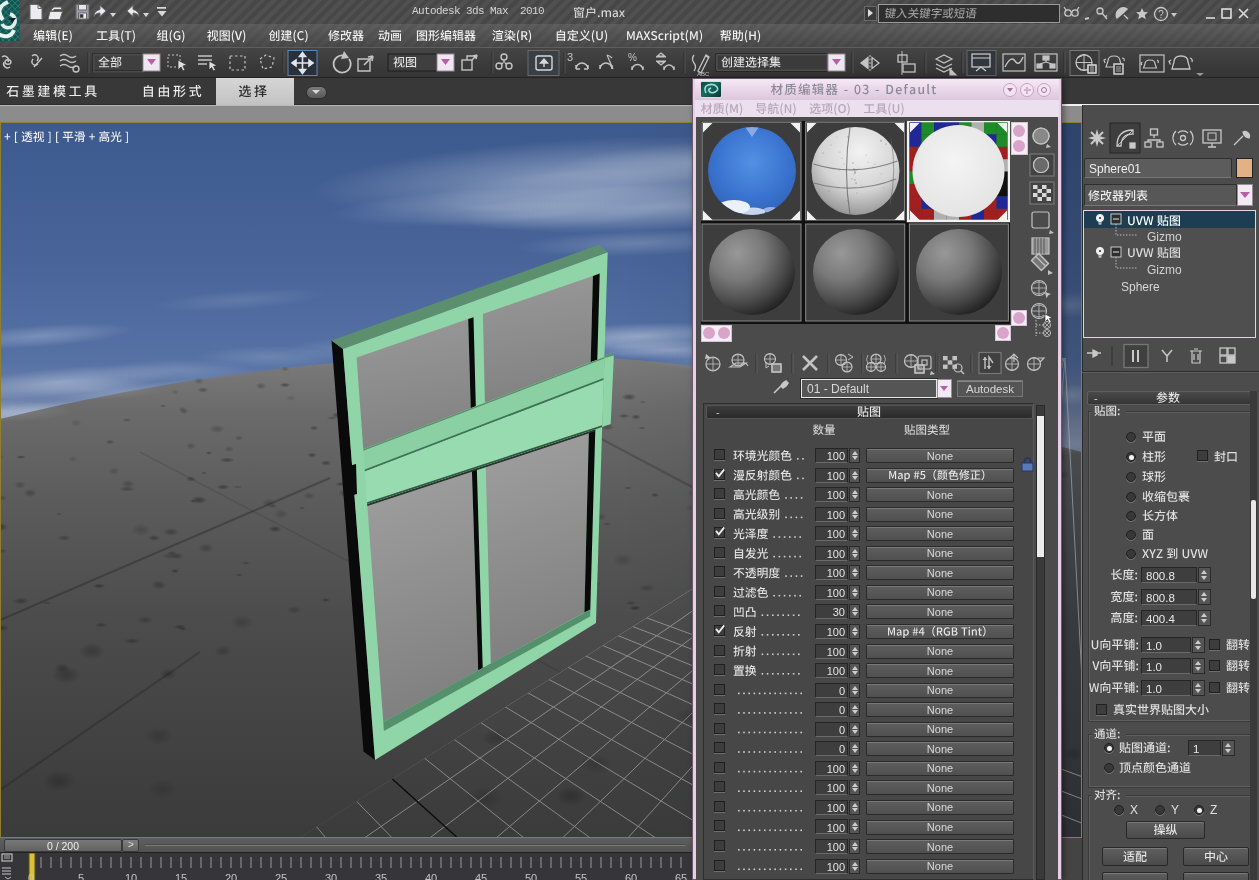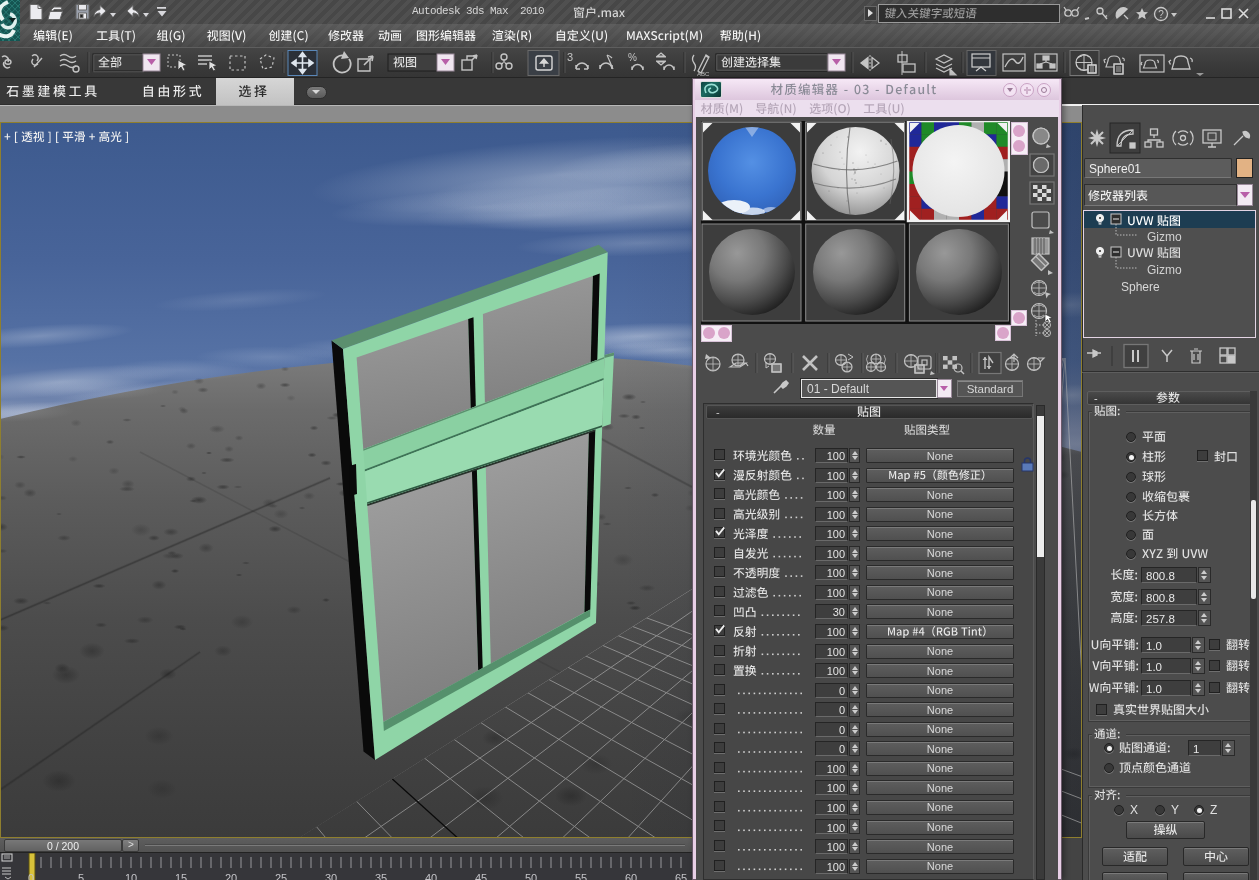--- a/index.html
+++ b/index.html
@@ -768,21 +768,21 @@
 <div class="t" style="left:1146px;top:571px;font-size:11.5px;color:#e8e8e8">800.8</div>
 <div class="abs" style="left:1141px;top:589px;width:56px;height:16px;background:#3e3e3e;border:1px solid #252525;border-bottom-color:#6a6a6a"></div>
 <div class="abs" style="left:1198px;top:589px;width:13px;height:16px;background:#555;border:1px solid #2a2a2a"></div>
 <div class="abs" style="left:1201px;top:592px;width:0;height:0;border-left:3.5px solid transparent;border-right:3.5px solid transparent;border-bottom:4px solid #ccc"></div>
 <div class="abs" style="left:1201px;top:598px;width:0;height:0;border-left:3.5px solid transparent;border-right:3.5px solid transparent;border-top:4px solid #ccc"></div>
 <div class="t" style="left:1146px;top:593px;font-size:11.5px;color:#e8e8e8">800.8</div>
 <div class="abs" style="left:1141px;top:610px;width:56px;height:16px;background:#3e3e3e;border:1px solid #252525;border-bottom-color:#6a6a6a"></div>
 <div class="abs" style="left:1198px;top:610px;width:13px;height:16px;background:#555;border:1px solid #2a2a2a"></div>
 <div class="abs" style="left:1201px;top:613px;width:0;height:0;border-left:3.5px solid transparent;border-right:3.5px solid transparent;border-bottom:4px solid #ccc"></div>
 <div class="abs" style="left:1201px;top:619px;width:0;height:0;border-left:3.5px solid transparent;border-right:3.5px solid transparent;border-top:4px solid #ccc"></div>
-<div class="t" style="left:1146px;top:614px;font-size:11.5px;color:#e8e8e8">257.8</div>
+<div class="t" style="left:1146px;top:614px;font-size:11.5px;color:#e8e8e8">400.4</div>
 <div class="abs" style="left:1141px;top:637px;width:50px;height:16px;background:#3e3e3e;border:1px solid #252525;border-bottom-color:#6a6a6a"></div>
 <div class="abs" style="left:1192px;top:637px;width:13px;height:16px;background:#555;border:1px solid #2a2a2a"></div>
 <div class="abs" style="left:1195px;top:640px;width:0;height:0;border-left:3.5px solid transparent;border-right:3.5px solid transparent;border-bottom:4px solid #ccc"></div>
 <div class="abs" style="left:1195px;top:646px;width:0;height:0;border-left:3.5px solid transparent;border-right:3.5px solid transparent;border-top:4px solid #ccc"></div>
 <div class="t" style="left:1146px;top:641px;font-size:11.5px;color:#e8e8e8">1.0</div>
 <div class="abs" style="left:1209px;top:639px;width:11px;height:11px;background:#3d3d3d;border:1px solid #202020;box-shadow:0 1px 0 #6e6e6e"></div>
 <div class="abs" style="left:1141px;top:658px;width:50px;height:16px;background:#3e3e3e;border:1px solid #252525;border-bottom-color:#6a6a6a"></div>
 <div class="abs" style="left:1192px;top:658px;width:13px;height:16px;background:#555;border:1px solid #2a2a2a"></div>
 <div class="abs" style="left:1195px;top:661px;width:0;height:0;border-left:3.5px solid transparent;border-right:3.5px solid transparent;border-bottom:4px solid #ccc"></div>
 <div class="abs" style="left:1195px;top:667px;width:0;height:0;border-left:3.5px solid transparent;border-right:3.5px solid transparent;border-top:4px solid #ccc"></div>
@@ -1136,21 +1136,21 @@
     </g>
   </svg>
 <svg class="abs" style="left:770px;top:377px" width="26" height="20" viewBox="0 0 26 20">
     <path d="M4 16 l7 -7 M11 9 l2 -3 3 -2 2 2 -2 3 -3 2 z" stroke="#c8c8c8" fill="#c8c8c8" stroke-width="1.6"></path>
   </svg>
 <div class="abs" style="left:801px;top:379px;width:136px;height:19px;background:#555;border:1px solid #e8e8e8;box-shadow:0 0 0 1px #2a2a2a"></div>
 <div class="t" style="left:807px;top:383px;font-size:12px;color:#d8d8d8">01 - Default</div>
 <div class="abs" style="left:937px;top:379px;width:15px;height:19px;background:#f2eaf2;border:1px solid #9a8a9a"></div>
 <div class="abs" style="left:940px;top:386px;width:0;height:0;border-left:4.5px solid transparent;border-right:4.5px solid transparent;border-top:5.5px solid #b85fa8"></div>
 <div class="abs" style="left:957px;top:380px;width:66px;height:17px;background:#555;border:1px solid #777;box-shadow:inset 0 1px 0 #888"></div>
-<div class="t" style="left:957px;top:384px;width:66px;text-align:center;font-size:11.5px;color:#d6d6d6">Standard</div>
+<div class="t" style="left:957px;top:384px;width:66px;text-align:center;font-size:11.5px;color:#d6d6d6">Autodesk</div>
 <div class="abs" style="left:703px;top:403px;width:331px;height:477px;border:1px solid #2e2e2e;border-right-color:#5a5a5a;background:#474747"></div>
 <div class="abs" style="left:706px;top:405px;width:327px;height:14px;background:linear-gradient(#3c3c3c,#2a2a2a);border:1px solid #555;border-radius:2px"></div>
 <div class="t" style="left:716px;top:407px;font-size:11px;color:#ccc">-</div>
 <div class="abs" style="left:714px;top:449.0px;width:11px;height:11px;background:#3d3d3d;border:1px solid #202020;box-shadow:0 1px 0 #6e6e6e"></div>
 <div class="abs" style="left:815px;top:448.0px;width:33px;height:15px;background:#3e3e3e;border:1px solid #252525;border-bottom-color:#6a6a6a"></div>
 <div class="t" style="left:815px;top:451px;width:30px;text-align:right;font-size:11px;color:#e4e4e4">100</div>
 <div class="abs" style="left:849px;top:448.0px;width:11px;height:15px;background:#555;border:1px solid #2a2a2a"></div>
 <div class="abs" style="left:852px;top:451.0px;width:0;height:0;border-left:3.5px solid transparent;border-right:3.5px solid transparent;border-bottom:4px solid #ccc"></div>
 <div class="abs" style="left:852px;top:456.0px;width:0;height:0;border-left:3.5px solid transparent;border-right:3.5px solid transparent;border-top:4px solid #ccc"></div>
 <div class="abs" style="left:866px;top:448px;width:148px;height:15px;background:linear-gradient(#5e5e5e,#505050);border:1px solid #2a2a2a;box-shadow:inset 0 1px 0 #7a7a7a;border-radius:1px"></div>

